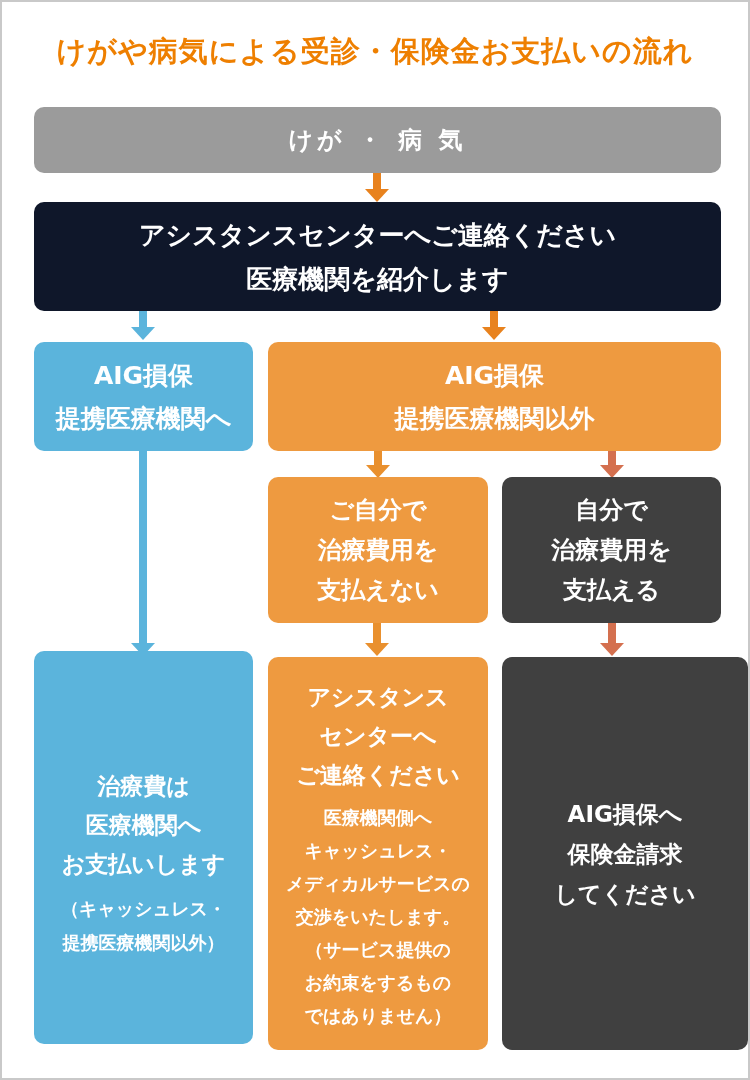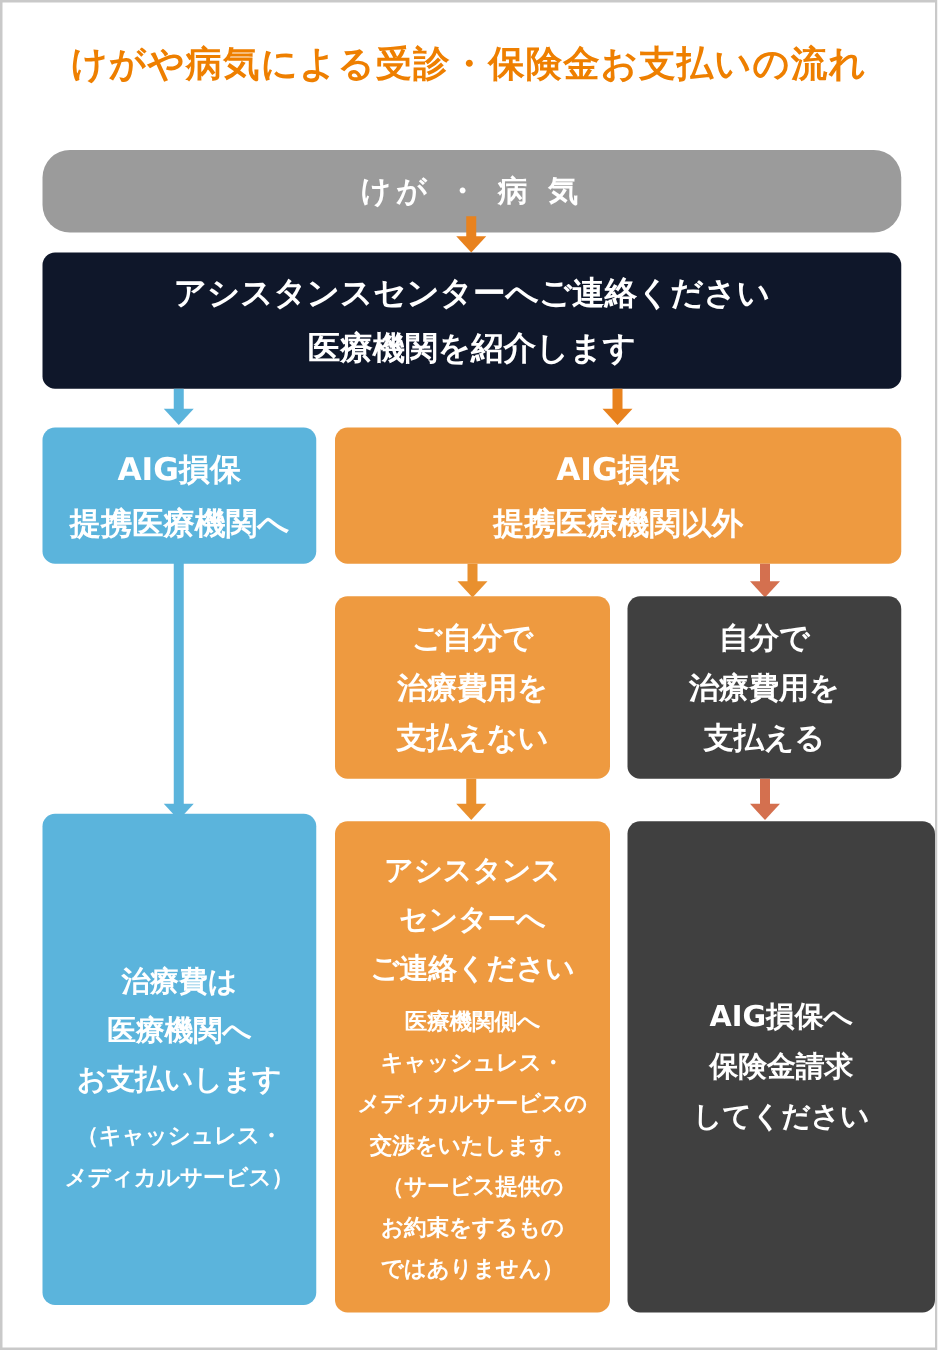--- a/index.html
+++ b/index.html
@@ -16,21 +16,21 @@
     position:absolute;border-radius:10px;color:#ffffff;text-align:center;
     display:flex;flex-direction:column;align-items:center;justify-content:center;
     box-sizing:border-box;
   }
   .c-gray{background:#9b9b9b;}
   .c-orange-dark{background:#0f172a;}
   .c-orange{background:#ee9a40;}
   .c-blue{background:#5bb4dc;}
   .c-salmon{background:#404040;}
 
-  .box-start{left:32px;top:118px;width:687px;height:66px;font-size:24px;letter-spacing:4px;border-radius:22px;}
+  .box-start{left:32px;top:105px;width:687px;height:66px;font-size:24px;letter-spacing:4px;}
   .box-contact{left:32px;top:200px;width:687px;height:109px;font-size:26px;}
   .box-contact .ln{height:44px;line-height:44px;}
   .box-partner{left:32px;top:340px;width:219px;height:109px;font-size:25px;}
   .box-nonpartner{left:266px;top:340px;width:453px;height:109px;font-size:25px;}
   .box-partner .ln,.box-nonpartner .ln{height:43px;line-height:43px;}
   .box-cannotpay{left:266px;top:475px;width:220px;height:146px;font-size:24px;}
   .box-canpay{left:500px;top:475px;width:219px;height:146px;font-size:24px;}
   .box-cannotpay .ln,.box-canpay .ln{height:40px;line-height:40px;}
 
   .box-directpay{left:32px;top:649px;width:219px;height:393px;justify-content:flex-start;padding-top:116px;font-size:23px;}
@@ -137,21 +137,21 @@
     <div class="shaft"></div>
     <div class="head"></div>
   </div>
 
   <div class="box c-blue box-directpay">
     <div class="ln">治療費は</div>
     <div class="ln">医療機関へ</div>
     <div class="ln">お支払いします</div>
     <div class="note">
       <div class="ln">（キャッシュレス・</div>
-      <div class="ln">メディカルサービス）</div>
+      <div class="ln">提携医療機関以外）</div>
     </div>
   </div>
 
   <div class="box c-orange box-contact2">
     <div class="ln">アシスタンス</div>
     <div class="ln">センターへ</div>
     <div class="ln">ご連絡ください</div>
     <div class="note">
       <div class="ln">医療機関側へ</div>
       <div class="ln">キャッシュレス・</div>

